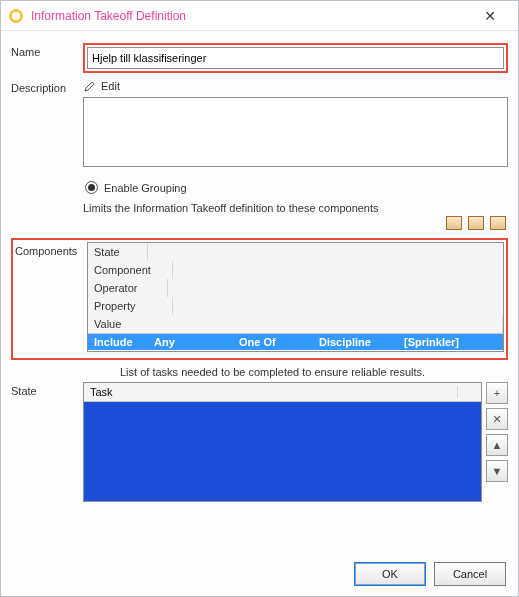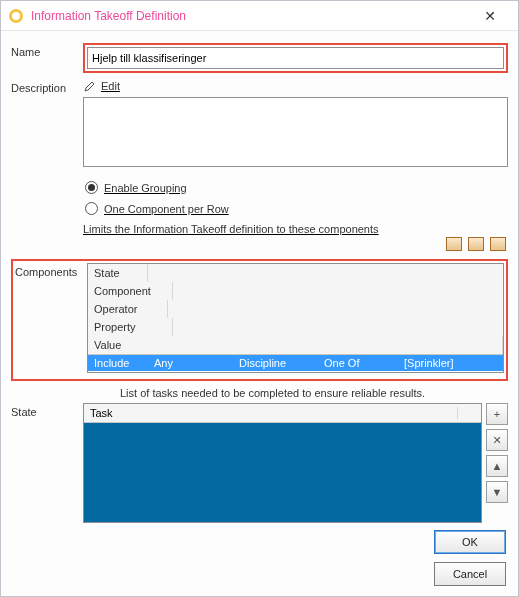--- a/index.html
+++ b/index.html
@@ -6,52 +6,52 @@
   body { margin: 0; padding: 0; background: #fff; }
   .window { width: 519px; height: 597px; border: 1px solid #bfc4cc; background: #fdfdfd; position: relative; }
   .titlebar { height: 30px; background: #fff; border-bottom: 1px solid #e6e6e6; display: flex; align-items: center; padding: 0 8px; }
   .titlebar .icon-circle { width: 14px; height: 14px; border: 3px solid #f5c542; border-radius: 50%; margin-right: 8px; }
   .titlebar .title { font-size: 12px; color: #ec4899; }
   .titlebar .spacer { flex: 1; }
   .close-btn { width: 40px; height: 28px; display:flex; align-items:center; justify-content:center; color:#333; font-size:14px; cursor:pointer; }
   .content { padding: 12px 10px 8px 10px; }
   .row { display: flex; align-items: flex-start; margin-bottom: 6px; }
   .lbl { width: 72px; color:#333; padding-top: 3px; }
-  .field { flex: 1; text-decoration: underline; }
+  .field { flex: 1; }
   .name-wrap { border: 2px solid #e74c3c; padding: 2px; }
   .txt { width: 100%; height: 22px; border: 1px solid #8f8f8f; padding: 2px 4px; background:#fff; }
   .edit-row { display:flex; align-items:center; margin-bottom:4px; color:#333; }
   .edit-icon { width:14px; height:14px; margin-right:4px; display:inline-flex; align-items:center; justify-content:center; }
   .desc-box { width:100%; height:70px; border:1px solid #8f8f8f; background:#fff; }
   .radio-group { margin: 14px 0 8px 2px; }
   .radio-row { display:flex; align-items:center; margin-bottom:8px; color:#333; cursor:pointer;}
   .radio { width:13px; height:13px; border:1px solid #555; border-radius:50%; margin-right:6px; display:inline-flex; align-items:center; justify-content:center; background:#fff;}
   .radio.selected::after { content:""; width:7px; height:7px; background:#333; border-radius:50%; display:block; }
   .hint { color:#333; margin: 6px 0 2px 0; }
   .toolbar-icons { display:flex; justify-content:flex-end; gap:6px; margin-bottom:2px; padding-right:2px;}
   .mini-icon { width:16px; height:14px; border:1px solid #a86b2b; background:linear-gradient(#fce9cc,#e9c38a); cursor:pointer; }
   .comp-wrap { border: 2px solid #e74c3c; padding: 2px 2px 6px 2px; display:flex; }
   .comp-lbl { width: 72px; color:#333; padding-top:3px; }
   .table-box { flex:1; border:1px solid #8f8f8f; background:#fff; height:110px; overflow:hidden;}
   .thead { display:flex; background:#f5f5f5; border-bottom:1px solid #c7c7c7;flex-direction:column; }
   .th { padding:3px 6px; border-right:1px solid #d7d7d7; color:#333; }
   .c1{ width:60px;} .c2{ width:85px;} .c3{ width:85px;} .c4{ width:80px;} .c5{ flex:1; }
   .trow { display:flex; background:#3399ff; color:#fff; }
-  .td { padding:2px 6px; }
+  .td { padding:2px 6px;font-weight:bold; }
   .trow-empty { display:flex; height:16px; }
   .trow-empty.alt { background:#f1f1f1; }
   .tasks-lbl { width:72px; color:#333; padding-top:3px;}
   .tasks-field { flex:1; display:flex; gap:4px; }
-  .task-table { flex:1; border:1px solid #8f8f8f; background:#0369a1; height:120px; }
+  .task-table { flex:1; border:1px solid #8f8f8f; background:#1d4ed8; height:120px; }
   .task-head { background:#f5f5f5; border-bottom:1px solid #c7c7c7; padding:3px 6px; display:flex;}
   .task-head .thlabel { flex:1; }
   .task-head .thx { width:18px; border-left:1px solid #d7d7d7;}
   .side-btns { display:flex; flex-direction:column; gap:4px; }
   .sbtn { width:22px; height:22px; border:1px solid #9c9c9c; background:linear-gradient(#fefefe,#e6e6e6); display:flex; align-items:center; justify-content:center; color:#555; cursor:pointer; font-size:12px;}
-  .footer { position:absolute; bottom:10px; right:12px; display:flex; gap:8px;flex-direction:column;}
+  .footer { position:absolute; bottom:10px; right:12px; display:flex; gap:8px;}
   .btn { min-width:72px; height:24px; border:1px solid #7a7a7a; background:linear-gradient(#fefefe,#e8e8e8); display:flex; align-items:center; justify-content:center; cursor:pointer; color:#222;}
   .btn.primary { border:1px solid #2b74c7; box-shadow: 0 0 0 1px #6fa9e4 inset;}
 </style>
 </head>
 <body>
 
 <div class="window">
   <div class="titlebar">
     <span class="icon-circle"></span>
     <span class="title">Information Takeoff Definition</span>
@@ -81,24 +81,20 @@
           </span>
           <span>Edit</span>
         </div>
         <div class="desc-box"></div>
 
         <div class="radio-group">
           <div class="radio-row">
             <span class="radio selected"></span>
             <span>Enable Grouping</span>
           </div>
-          <div class="radio-row">
-            <span class="radio"></span>
-            <span>One Component per Row</span>
-          </div>
         </div>
 
         <div class="hint">Limits the Information Takeoff definition to these components</div>
         <div class="toolbar-icons">
           <div class="mini-icon"></div>
           <div class="mini-icon"></div>
           <div class="mini-icon"></div>
         </div>
       </div>
     </div>
@@ -109,22 +105,22 @@
         <div class="thead">
           <div class="th c1">State</div>
           <div class="th c2">Component</div>
           <div class="th c4">Operator</div>
           <div class="th c3">Property</div>
           <div class="th c5">Value</div>
         </div>
         <div class="trow">
           <div class="td c1">Include</div>
           <div class="td c2">Any</div>
+          <div class="td c4">One Of</div>
           <div class="td c3">Discipline</div>
-          <div class="td c4">One Of</div>
           <div class="td c5">[Sprinkler]</div>
         </div>
         <div class="trow-empty"></div>
         <div class="trow-empty alt"></div>
         <div class="trow-empty"></div>
         <div class="trow-empty alt"></div>
       </div>
     </div>
 
     <div style="margin-left:109px; margin-top:6px;" class="hint">List of tasks needed to be completed to ensure reliable results.</div>

